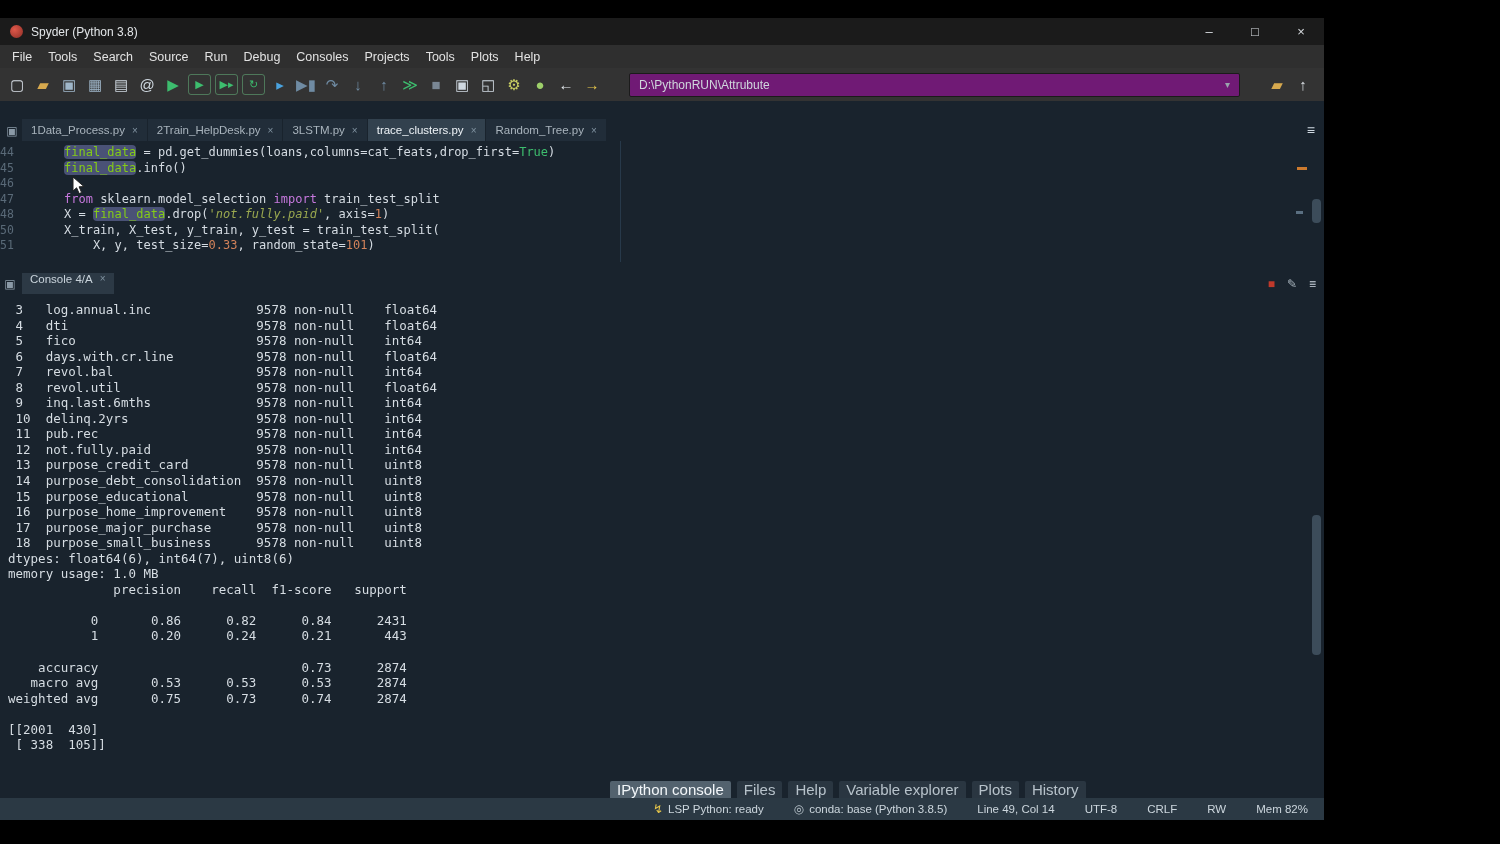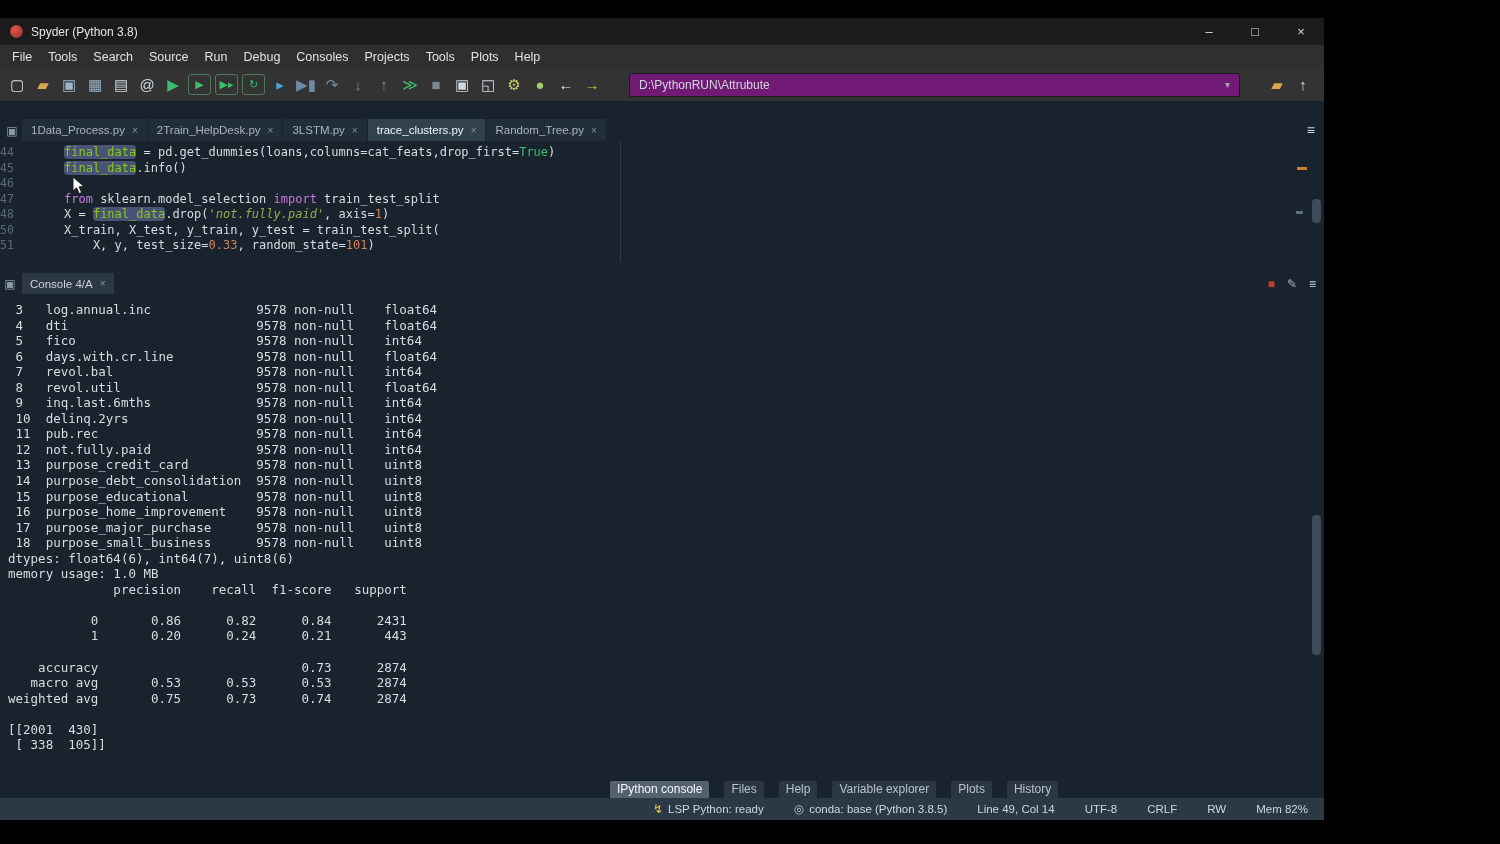--- a/index.html
+++ b/index.html
@@ -49,31 +49,31 @@
   .str{color:#9aa84f;font-style:italic}
   .num{color:#d2825a}
   .const{color:#3dbd6e}
   .caret-bar{display:inline-block;width:1px;height:12px;background:#fff;vertical-align:middle}
   .escroll{position:absolute;right:3px;top:58px;width:9px;height:24px;background:#3c4c5a;border-radius:4px}
   .mk-orange{position:absolute;right:17px;top:26px;width:10px;height:3px;background:#cc7a2e}
   .mk-gray{position:absolute;right:21px;top:70px;width:7px;height:3px;background:#5a6f81}
 
   
   .chead{position:absolute;top:254px;left:0;right:0;height:23px;background:#19232d;display:flex;align-items:center}
-  .ctab{display:flex;align-items:center;height:21px;background:#2c3945;color:#c9d3db;font-size:11.5px;padding:0 8px;margin-left:2px}
+  .ctab{display:flex;height:21px;background:#2c3945;color:#c9d3db;font-size:11.5px;padding:0 8px;margin-left:2px}
   .ctab .x{margin-left:7px;color:#8193a1;font-size:10px}
   .chead-right{margin-left:auto;display:flex;align-items:center;gap:12px;margin-right:8px}
   .chicon{font-size:12px}
   .cout{position:absolute;top:277px;left:0;right:0;height:485px;background:#19232d;overflow:hidden}
   .cout pre{margin:0;padding:7px 0 0 8px;font-family:"DejaVu Sans Mono",monospace;font-size:12.5px;line-height:15.55px;color:#d6dde3}
   .cscroll{position:absolute;right:3px;top:220px;width:9px;height:140px;background:#3c4c5a;border-radius:4px}
 
   
   .btabs{position:absolute;top:762px;left:0;right:0;height:18px;background:#19232d;display:flex;align-items:center;padding-left:610px}
-  .btab{height:17px;padding:1px 7px;font-size:12px;color:#b7c2ca;background:#2a3641;margin-right:15px;display:flex;align-items:center;border-radius:2px 2px 0 0}
+  .btab{height:17px;padding:1px 7px;font-size:15px;color:#b7c2ca;background:#2a3641;margin-right:6px;display:flex;align-items:center;border-radius:2px 2px 0 0}
   .btab.active{background:#53626e;color:#f2f6f9}
 
   
   .statusbar{position:absolute;top:780px;left:0;right:0;height:22px;background:#2b3944;display:flex;align-items:center;justify-content:flex-end;gap:30px;padding-right:16px;font-size:11.5px;color:#ccd6dd}
   .sbitem{display:flex;align-items:center}
   .sb-ic{margin-right:5px;font-size:12px}
 
   .mousecursor{position:absolute;left:72px;top:158px;z-index:60;pointer-events:none}
 </style>
 </head>

